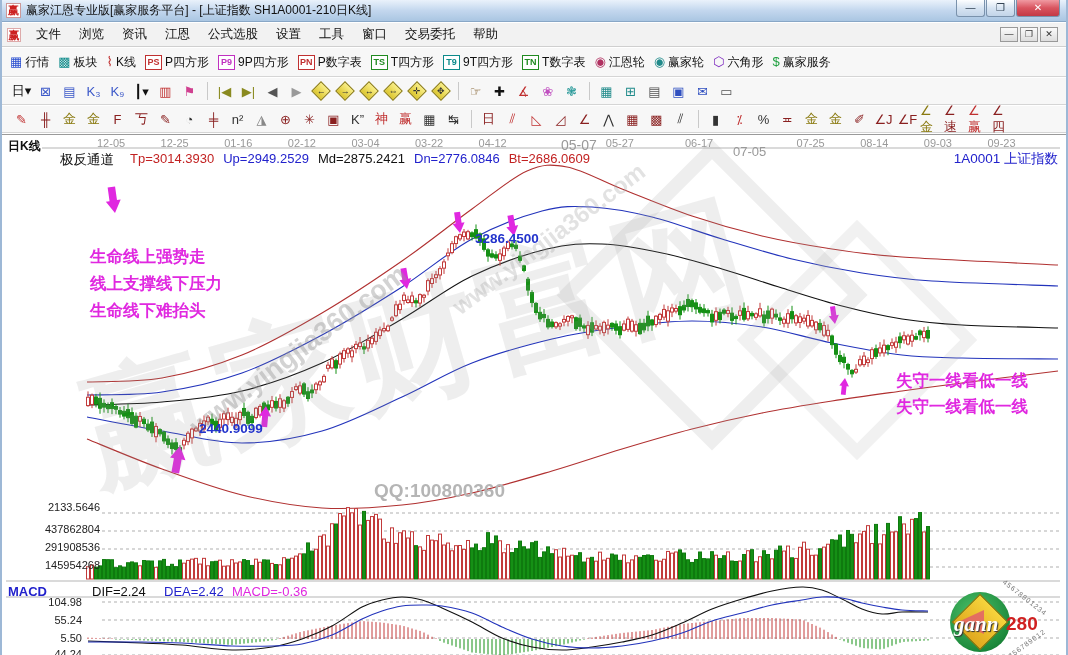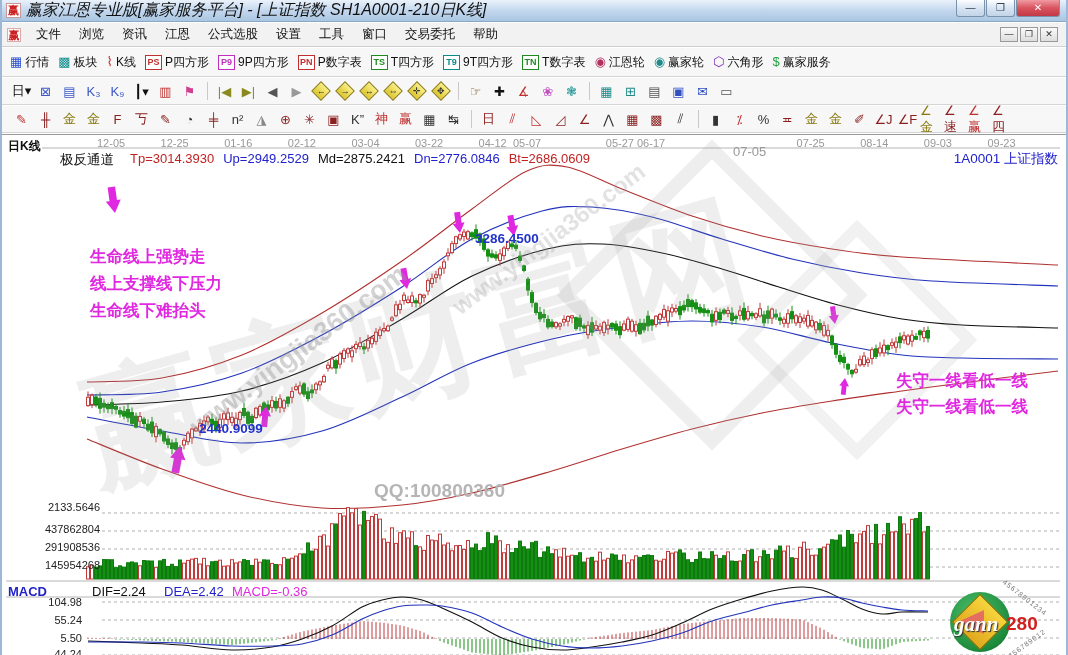--- a/index.html
+++ b/index.html
@@ -5,21 +5,21 @@
   html,body{margin:0;padding:0;background:#444;}
   *{box-sizing:border-box;font-family:"Liberation Sans","DejaVu Sans",sans-serif;}
   #win{position:relative;width:1068px;height:655px;background:#fff;overflow:hidden;
        border-left:2px solid #9db8d6;border-right:2px solid #9db8d6;}
   
   .titlebar{position:absolute;left:0;top:0;width:100%;height:22px;
     background:linear-gradient(#eaf2fb,#c3d7ee 50%,#aac6e2);border-bottom:1px solid #89a7c6;
     display:flex;align-items:center;}
   .appicon{width:15px;height:15px;margin:0 5px 0 4px;background:#fff;border:1px solid #c99;
     color:#c22;font-size:11px;font-weight:bold;line-height:13px;text-align:center;}
-  .title{font-size:16px;color:#111;font-style:italic;}
+  .title{font-size:12px;color:#111;}
   .wctrl{position:absolute;right:6px;top:0;display:flex;}
   .wbtn{width:29px;height:17px;border:1px solid #7a92ac;border-top:none;
     background:linear-gradient(#fdfeff,#d7e4f2 50%,#c2d4e8);color:#345;
     font-size:10px;line-height:15px;text-align:center;border-radius:0 0 3px 3px;margin-left:1px;}
   .wbtn.close{width:44px;background:linear-gradient(#f09aa2,#d9545f 50%,#c23945);color:#fff;font-weight:bold;}
   
   .menubar{position:absolute;left:0;top:23px;width:100%;height:24px;background:#f2f2f2;
     border-bottom:1px solid #cfcfcf;display:flex;align-items:center;}
   .menuicon{width:14px;height:14px;margin:0 6px 0 5px;color:#c22;font-weight:bold;font-size:11px;
     border:1px solid #daa;background:#fff;line-height:12px;text-align:center;}
@@ -1139,23 +1139,23 @@
 
     <div class="ov" style="left:6px;top:3px;font-size:12px;font-weight:bold;color:#111;">日K线</div>
     <div id="dates">
         <span class="ov" style="left: 95px; top: 2px; font-size: 11px; color: rgb(153, 153, 153);">12-05</span>
         <span class="ov" style="left: 158.6px; top: 2px; font-size: 11px; color: rgb(153, 153, 153);">12-25</span>
         <span class="ov" style="left: 222.2px; top: 2px; font-size: 11px; color: rgb(153, 153, 153);">01-16</span>
         <span class="ov" style="left: 285.8px; top: 2px; font-size: 11px; color: rgb(153, 153, 153);">02-12</span>
         <span class="ov" style="left: 349.4px; top: 2px; font-size: 11px; color: rgb(153, 153, 153);">03-04</span>
         <span class="ov" style="left: 413px; top: 2px; font-size: 11px; color: rgb(153, 153, 153);">03-22</span>
         <span class="ov" style="left: 476.6px; top: 2px; font-size: 11px; color: rgb(153, 153, 153);">04-12</span>
-        <span class="ov" style="left: 511px; top: 2px; font-size: 11px; color: rgb(153, 153, 153);">05-07</span>
+        <span class="ov" style="left: 559px; top: 2px; font-size: 14px; color: rgb(153, 153, 153);">05-07</span>
         <span class="ov" style="left: 603.8px; top: 2px; font-size: 11px; color: rgb(153, 153, 153);">05-27</span>
-        <span class="ov" style="left: 635px; top: 2px; font-size: 11px; color: rgb(153, 153, 153);">06-17</span>
+        <span class="ov" style="left: 683px; top: 2px; font-size: 11px; color: rgb(153, 153, 153);">06-17</span>
         <span class="ov" style="left: 731px; top: 2px; font-size: 13px; color: rgb(153, 153, 153); margin-top: 7px;">07-05</span>
         <span class="ov" style="left: 794.6px; top: 2px; font-size: 11px; color: rgb(153, 153, 153);">07-25</span>
         <span class="ov" style="left: 858.2px; top: 2px; font-size: 11px; color: rgb(153, 153, 153);">08-14</span>
         <span class="ov" style="left: 921.8px; top: 2px; font-size: 11px; color: rgb(153, 153, 153);">09-03</span>
         <span class="ov" style="left: 985.4px; top: 2px; font-size: 11px; color: rgb(153, 153, 153);">09-23</span>
       </div>
     <div class="ov" style="left:58px;top:16px;font-size:13.5px;color:#111;">极反通道</div>
     <div id="params" style="position:absolute;left:128px;top:16px;display:flex;gap:9px;font-size:13px;">
         <span style="color: rgb(194, 34, 34);">Tp=3014.3930</span>
         <span style="color: rgb(34, 34, 204);">Up=2949.2529</span>

